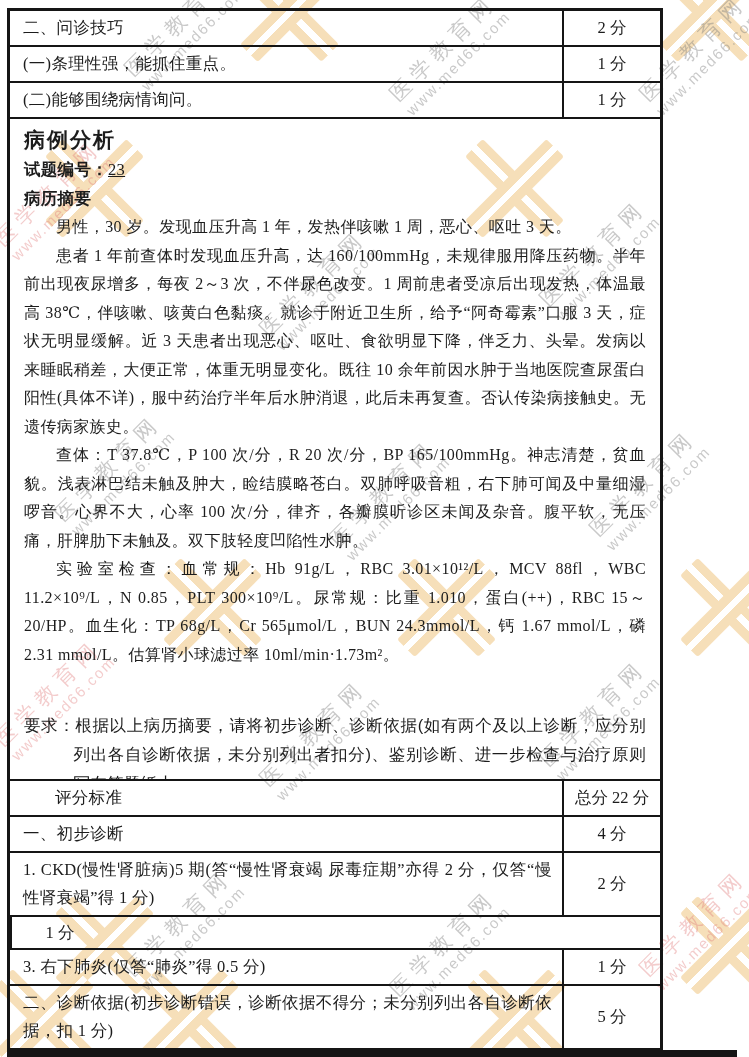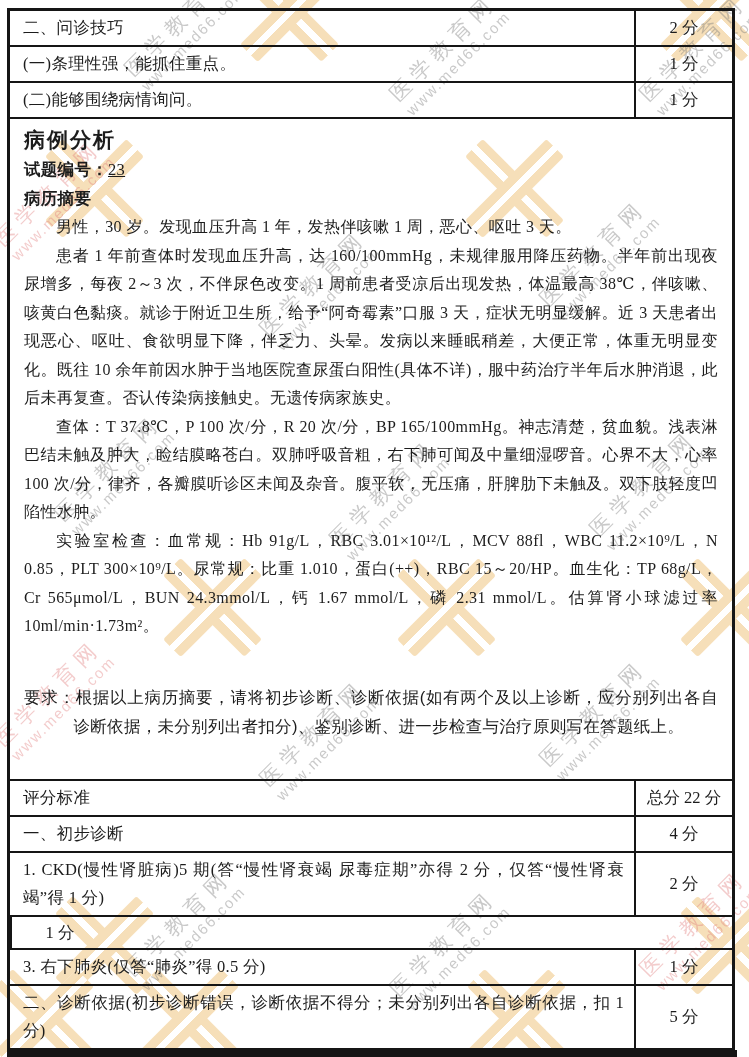--- a/index.html
+++ b/index.html
@@ -23,36 +23,36 @@
     position:absolute;transform:translate(-50%,-50%) rotate(-45deg);
     text-align:center;white-space:nowrap;
     font-family:"Liberation Sans","DejaVu Sans",sans-serif;
   }
   .wm-text .wm-cn{font-size:21px;letter-spacing:7px;line-height:24px;}
   .wm-text .wm-url{font-size:15px;letter-spacing:2px;line-height:20px;}
   .wm-gray{color:rgba(120,120,120,.40);}
   .wm-pink{color:rgba(224,120,120,.38);}
   
   .tbl{
-    position:absolute;left:7px;top:8px;width:728px;z-index:1;
+    position:absolute;left:7px;top:8px;width:656px;z-index:1;
     border:3px solid #151515;box-sizing:border-box;
   }
   .row{display:flex;align-items:stretch;box-sizing:border-box;}
   .row + .row{border-top:2px solid #151515;}
   .lbl{
     flex:1;display:flex;align-items:center;
     padding:3px 10px 3px 13px;box-sizing:border-box;
     font-size:16.5px;line-height:28px;text-align:justify;letter-spacing:.3px;
   }
   .score{
     width:98px;flex:0 0 98px;border-left:2px solid #151515;
     display:flex;align-items:center;justify-content:center;
     font-size:16.5px;box-sizing:border-box;text-align:center;
   }
-  .h36{min-height:34px;} .h38{min-height:36px;} .h33{min-height:31px;gap:13px;}
+  .h36{min-height:34px;} .h38{min-height:36px;padding-left:32px;} .h33{min-height:31px;gap:13px;}
   .h65{min-height:63px;} .h35{min-height:33px;} .h66{min-height:64px;}
   
   .case-cell{
     display:block;height:660px;box-sizing:border-box;
     padding:6px 14px 0 14px;overflow:hidden;
   }
   .case-title{
     text-align:left;font-family:"Liberation Sans","DejaVu Sans",sans-serif;
     font-weight:bold;font-size:21px;line-height:30px;letter-spacing:2px;margin:0;
   }

